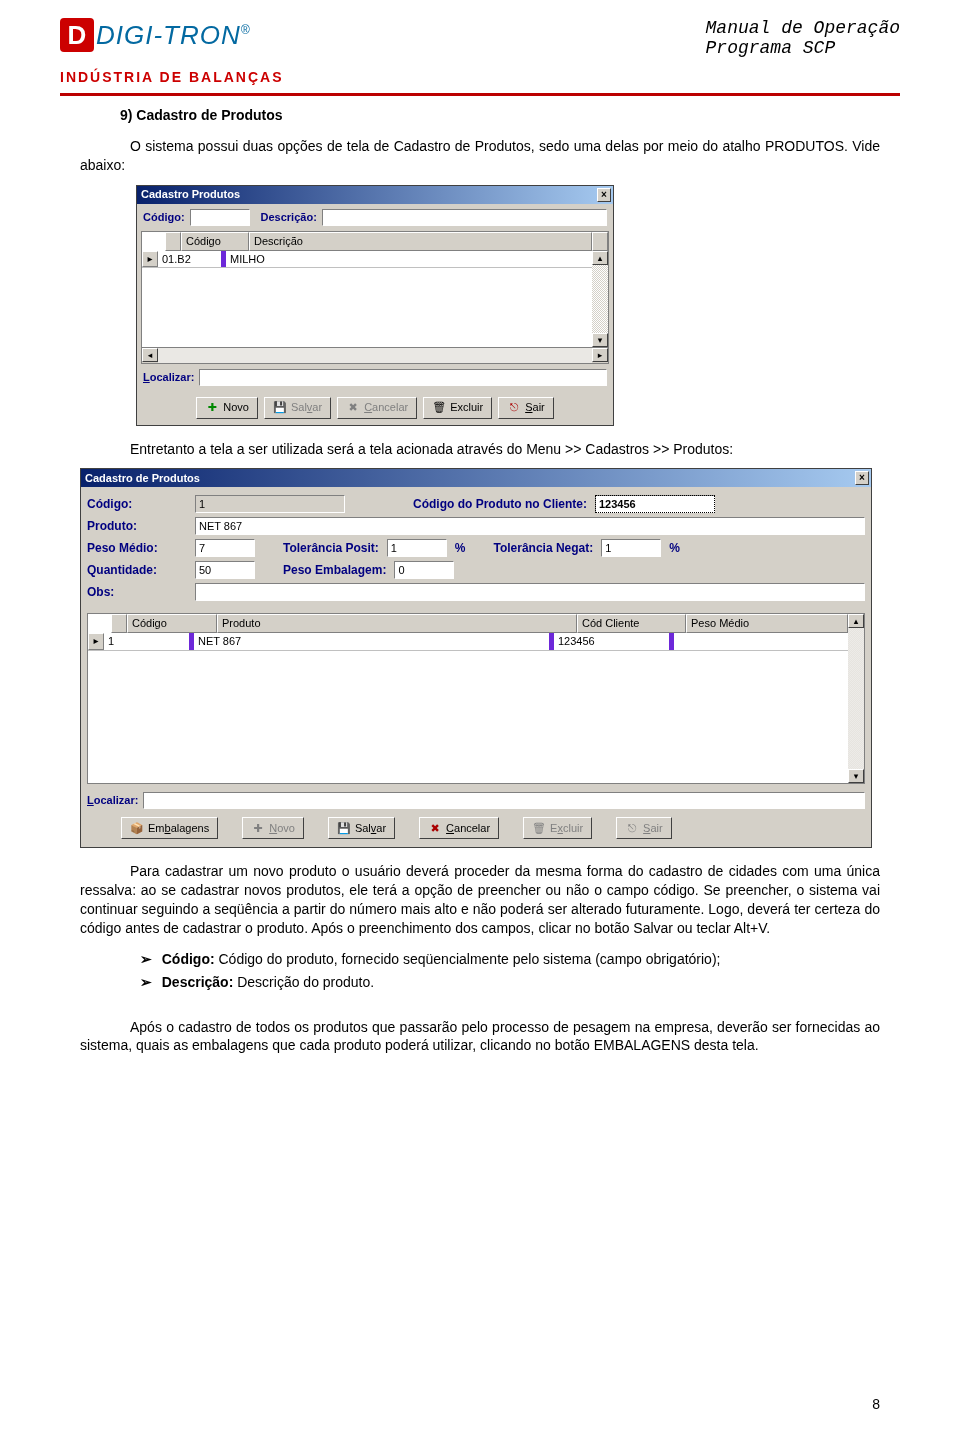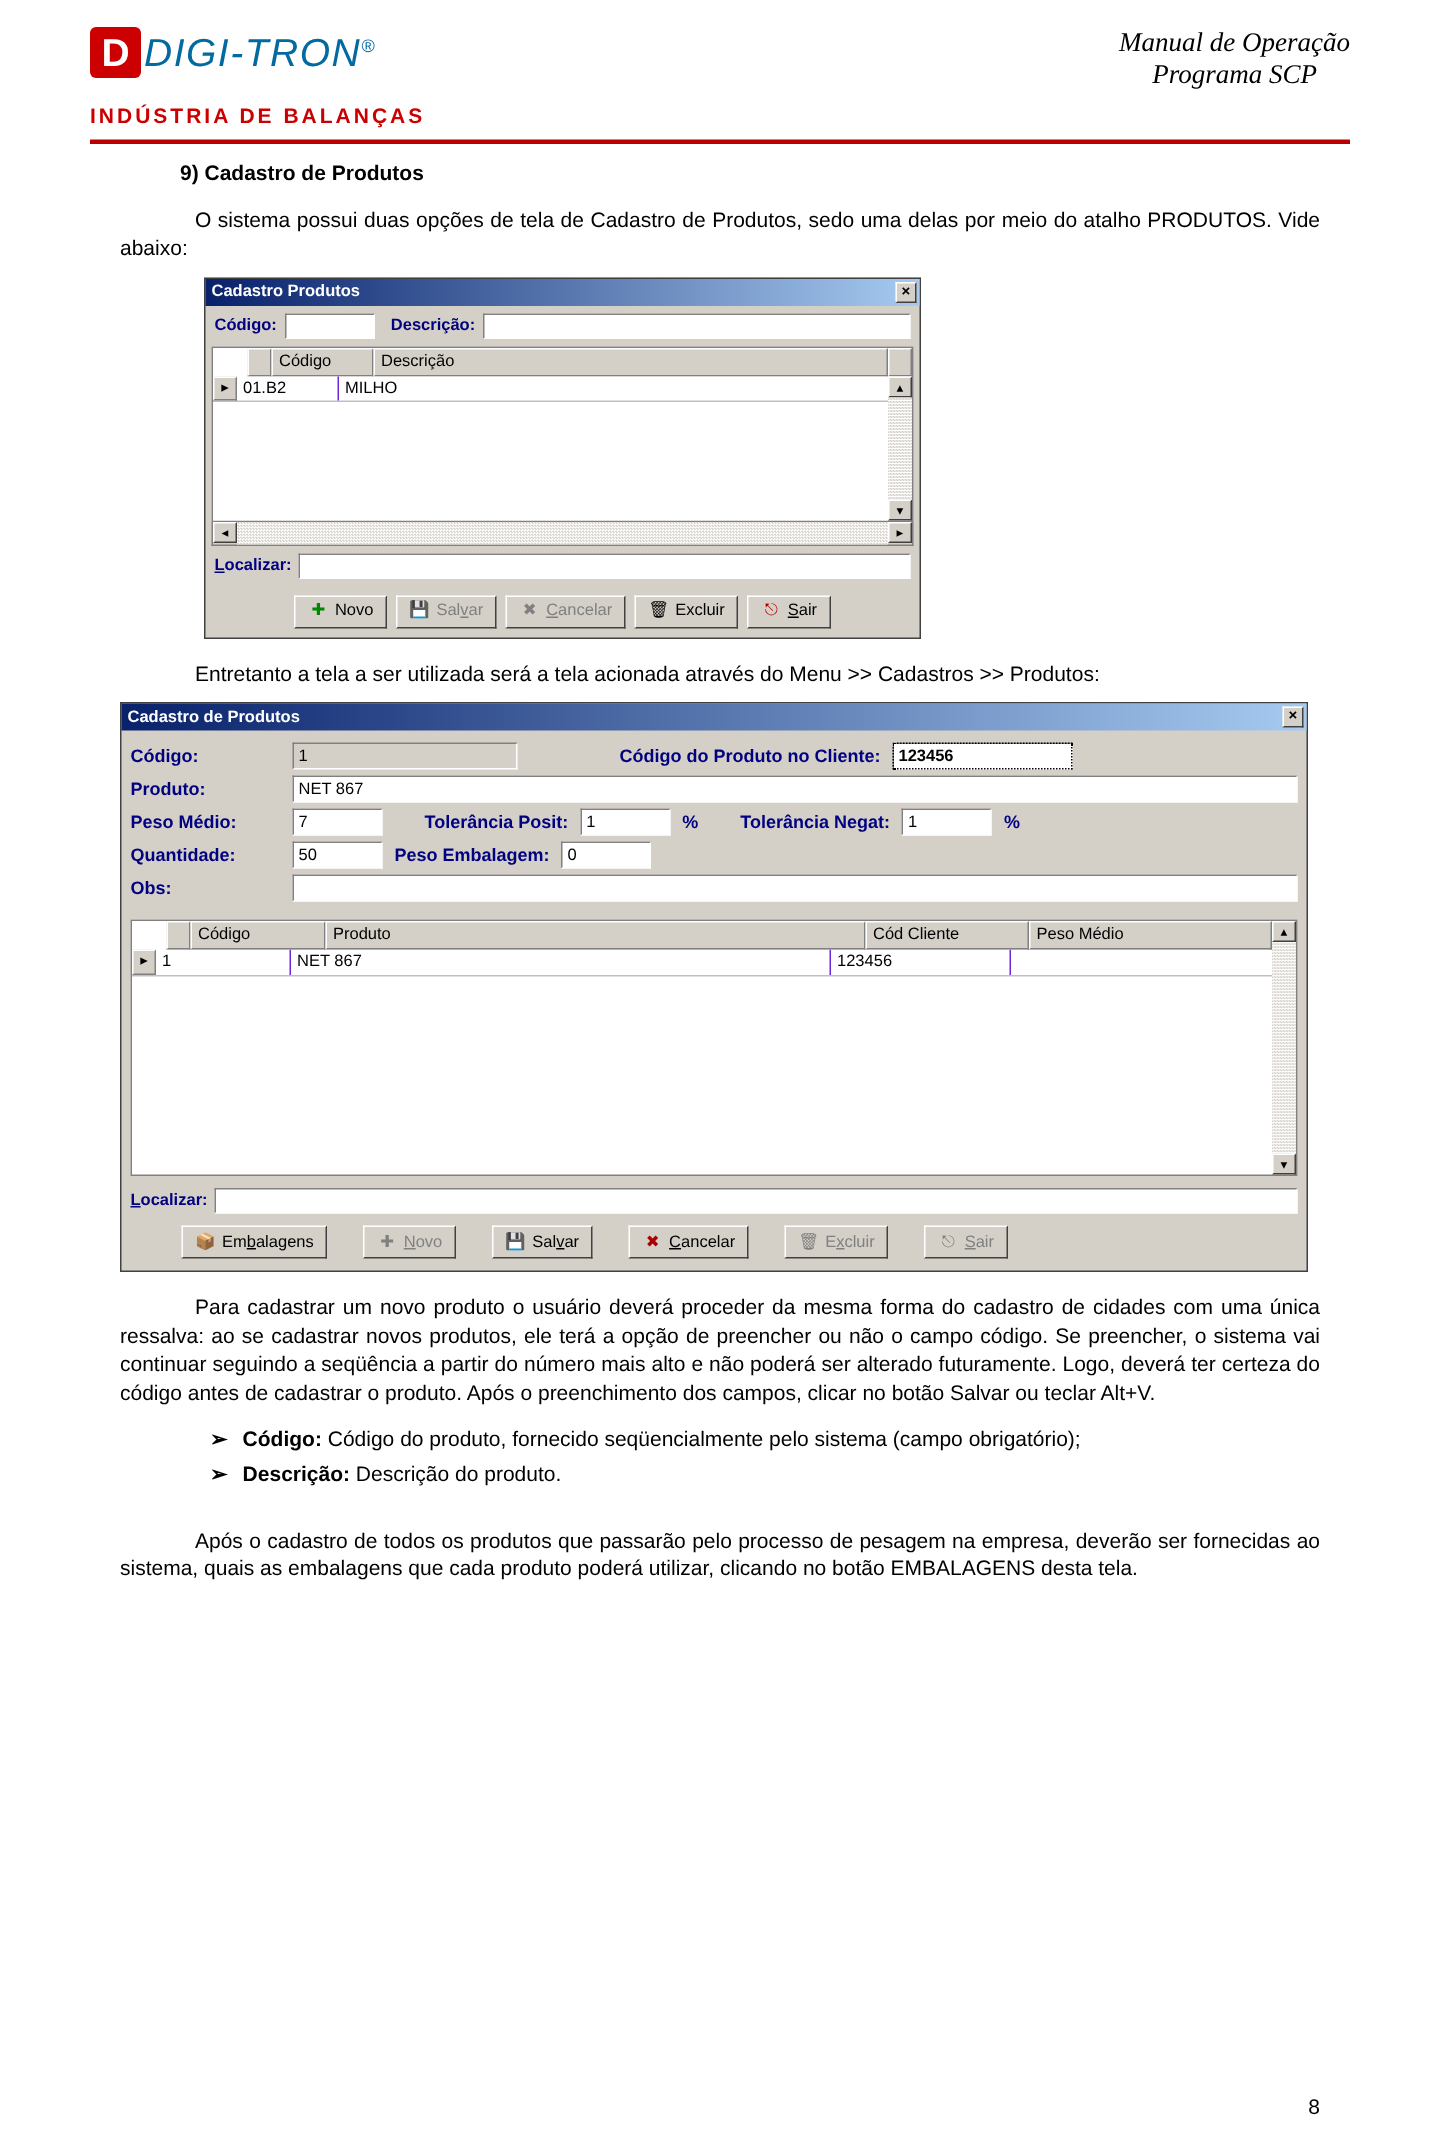--- a/index.html
+++ b/index.html
@@ -5,21 +5,21 @@
   * { box-sizing: border-box; margin: 0; padding: 0; }
   body { width: 960px; height: 1432px; background: #fff; font-family: Verdana, Arial, sans-serif; color: #000; position: relative; }
 
   .page-header { display: flex; justify-content: space-between; align-items: flex-start; padding: 18px 60px 4px 60px; }
   .logo { display: flex; flex-direction: column; }
   .logo-top { display: flex; align-items: center; gap: 2px; }
   .logo-d { width: 34px; height: 34px; background: #c00; border-radius: 4px; color: #fff; font-weight: bold; font-size: 26px; text-align: center; line-height: 34px; }
   .logo-text { font-size: 26px; font-weight: normal; color: #0369a1; letter-spacing: 1px; font-style: italic; text-align: center; }
   .logo-text sup { font-size: 12px; }
   .logo-sub { font-size: 14px; color: #c00; letter-spacing: 2px; font-weight: 600; margin-top: 17px; }
-  .header-titles { text-align: center; font-style: italic; font-family: Liberation Serif, serif; font-size: 18px; }
+  .header-titles { text-align: left; font-style: italic; font-family: Liberation Mono, monospace; font-size: 18px; }
   .header-rule { height: 3px; background: #b00; margin: 4px 60px 10px 60px; }
 
   .content { padding: 0 80px 0 80px; font-size: 14px; line-height: 1.35; }
   .section-title { font-weight: bold; font-family: Verdana, sans-serif; font-size: 14px; margin: 10px 0 12px 40px; }
   .para { margin: 0 0 10px 0; text-align: justify; }
   .para-indent { text-indent: 50px; }
   .para-just { text-align: justify; }
   .bullet-list { margin: 12px 0 16px 60px; }
   .bullet-list li { display: flex; gap: 10px; margin-bottom: 4px; text-align: justify; }
   .bullet { font-weight: bold; }
@@ -31,21 +31,21 @@
   .titlebar { height: 18px; background: linear-gradient(to right, #08216b, #a6caf0); color: #fff; display: flex; justify-content: space-between; align-items: center; padding: 0 2px 0 4px; font-weight: bold; font-size: 11px; }
   .titlebar .close { width: 14px; height: 14px; background: #d4d0c8; border: 1px solid #fff; border-right-color: #404040; border-bottom-color: #404040; color: #000; font-size: 10px; line-height: 12px; text-align: center; }
   .form-row { display: flex; align-items: center; padding: 5px 6px; gap: 5px; }
   .form-row label { color: #000080; font-weight: bold; font-size: 11px; }
   .inset { border: 1px solid #808080; border-right-color: #fff; border-bottom-color: #fff; background: #fff; height: 17px; }
   .grid { margin: 0 4px; border: 1px solid #808080; background: #fff; }
   .grid-head { display: flex; background: #d4d0c8; margin-left: 23px; }
   .grid-head .gh { border: 1px solid #fff; border-right-color: #808080; border-bottom-color: #808080; padding: 1px 4px; font-size: 11px; }
   .gh-sel { width: 16px; }
   .grid-row { display: flex; border-bottom: 1px solid #c0c0c0; }
-  .grid-row .gc { padding: 1px 4px; font-size: 11px; border-right: 1px solid #6d28d9; }
+  .grid-row .gc { padding: 1px 4px; font-size: 11px; border-right: 5px solid #6d28d9; }
   .grid-row .gsel { width: 16px; background: #d4d0c8; border: 1px solid #fff; border-right-color: #808080; border-bottom-color: #808080; text-align: center; font-size: 10px; }
   .scroll-h { height: 16px; background: #d4d0c8; margin: 0 4px; display: flex; border: 1px solid #808080; border-top: none; }
   .sbtn { width: 16px; height: 14px; background: #d4d0c8; border: 1px solid #fff; border-right-color: #404040; border-bottom-color: #404040; font-size: 9px; text-align: center; line-height: 12px; }
   .sbar-track { flex: 1; background: repeating-conic-gradient(#d4d0c8 0% 25%, #fff 0% 50%) 50%/2px 2px; }
 
   .btn-row { display: flex; justify-content: center; gap: 6px; padding: 6px 4px 6px 4px; }
   .btn { height: 22px; padding: 0 8px; background: #d4d0c8; border: 1px solid #fff; border-right-color: #404040; border-bottom-color: #404040; display: flex; align-items: center; gap: 4px; font-size: 11px; cursor: default; }
   .btn.disabled { color: #808080; }
   .ic { width: 14px; height: 14px; display: inline-flex; align-items: center; justify-content: center; font-size: 11px; }
   .u { text-decoration: underline; }
@@ -177,21 +177,21 @@
         <label style="margin-left:20px">Tolerância Posit:</label>
         <span class="fbox" style="width:60px">1</span>
         <label>%</label>
         <label style="margin-left:20px">Tolerância Negat:</label>
         <span class="fbox" style="width:60px">1</span>
         <label>%</label>
       </div>
       <div class="fr">
         <label style="width:100px">Quantidade:</label>
         <span class="fbox" style="width:60px">50</span>
-        <label style="">Peso Embalagem:</label>
+        <label style="margin-left:20px">Peso Embalagem:</label>
         <span class="fbox" style="width:60px">0</span>
       </div>
       <div class="fr">
         <label style="width:100px">Obs:</label>
         <span class="fbox" style="flex:1;height:18px"></span>
       </div>
     </div>
 
     <div class="grid2">
       <div class="grid-head">

